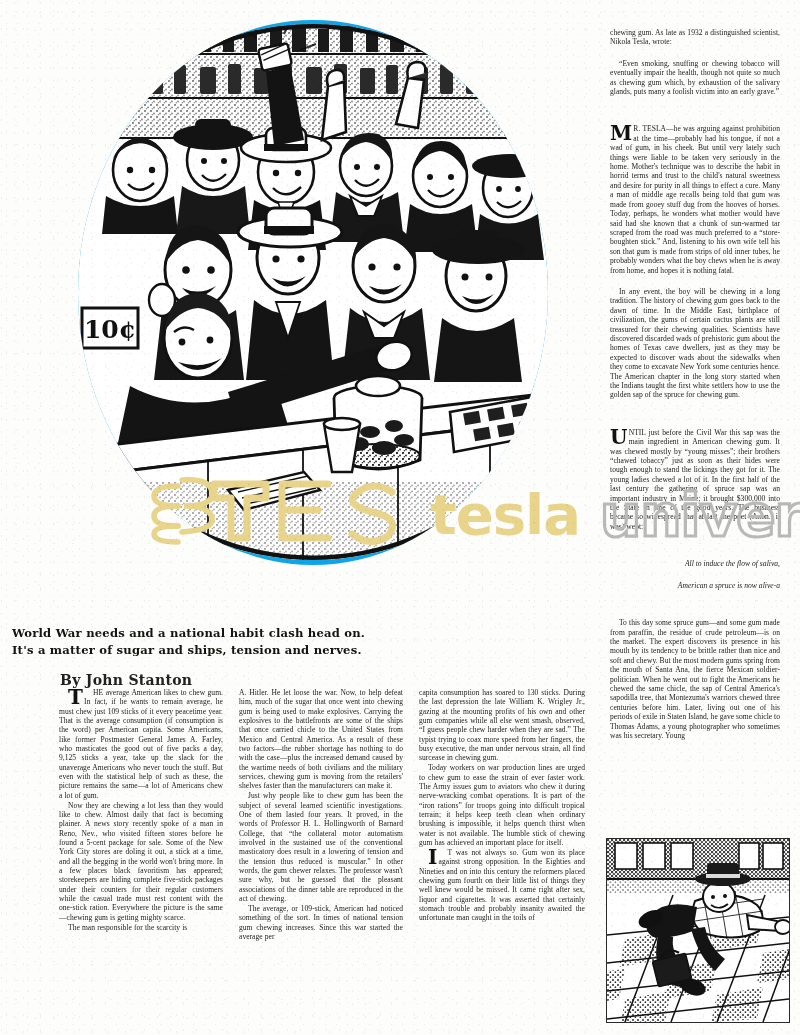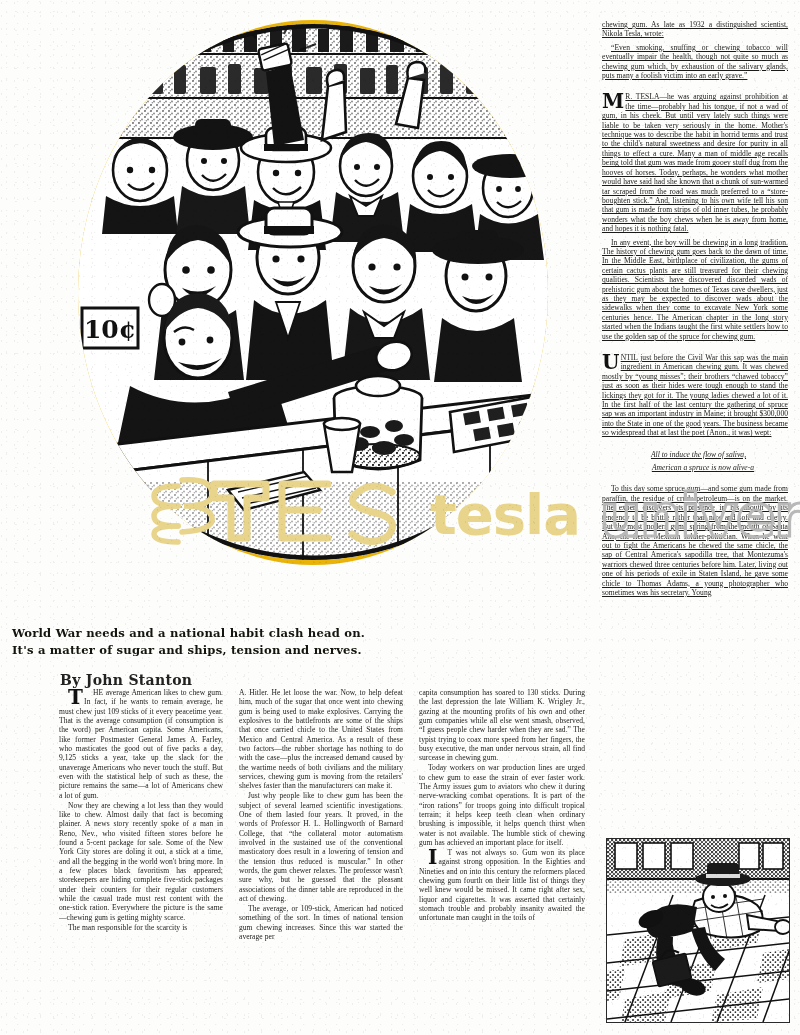--- a/index.html
+++ b/index.html
@@ -13,21 +13,21 @@
 
   
   .left-zone{position:absolute;left:0;top:0;width:592px;height:1035px;}
 
   
   .illo-wrap{position:absolute;left:60px;top:14px;width:490px;height:560px;}
   .illo-circle{
     position:absolute;left:18px;top:6px;width:470px;height:545px;
     border-radius:50%;
     overflow:hidden;
-    background:#eab308;
+    background:#0ea5e9;
   }
   .illo-svg{display:block;width:100%;height:100%;}
 
   
   .headline{
     position:absolute;left:0;top:577px;width:592px;
     text-align:center;
     font-family:"DejaVu Serif", serif;
     font-weight:700;
     font-size:27.5px;
@@ -91,24 +91,24 @@
     overflow:hidden;
   }
   .rcol{
     font-family:"Liberation Serif", serif;
     font-size:7.55px;
     line-height:9.4px;
     text-align:justify;
     color:#1b1b1b;
     letter-spacing:0.03px;
   }
-  .rcol p{margin:4px;text-indent:9px;text-decoration:underline;}
+  .rcol p{margin:12px;text-indent:9px;}
   .rcol p.noind{text-indent:0;}
   .rcol p.verse{
-    text-indent:0;margin-left:11px;font-style:italic;text-align:center;
+    text-indent:0;margin-left:11px;font-style:italic;text-align:right;
   }
   .rcol p.verse.ind{margin-left:20px;}
   .rcol .gap{height:4px;}
 
   
   .mini-illo{
     position:absolute;left:606px;top:838px;width:182px;height:183px;
     border:1px solid #2a2a2a;background:#fff;overflow:hidden;
   }
   .mini-illo svg{display:block;width:100%;height:100%;}

